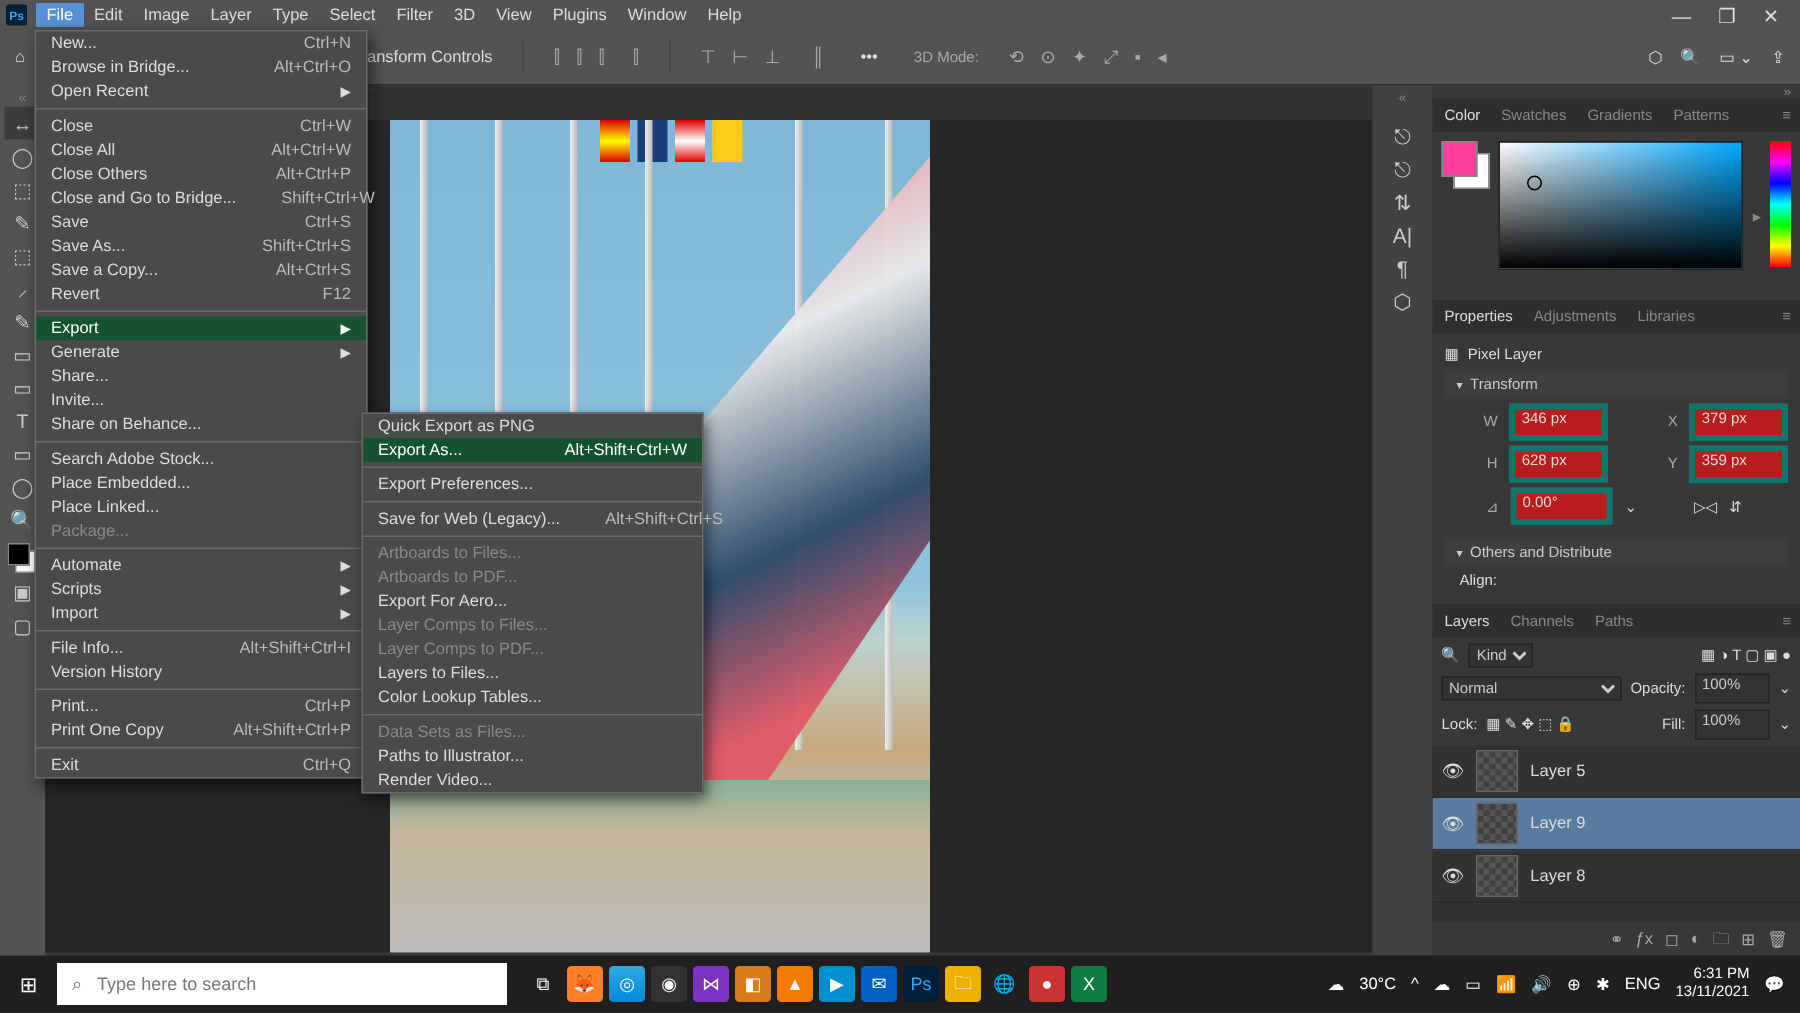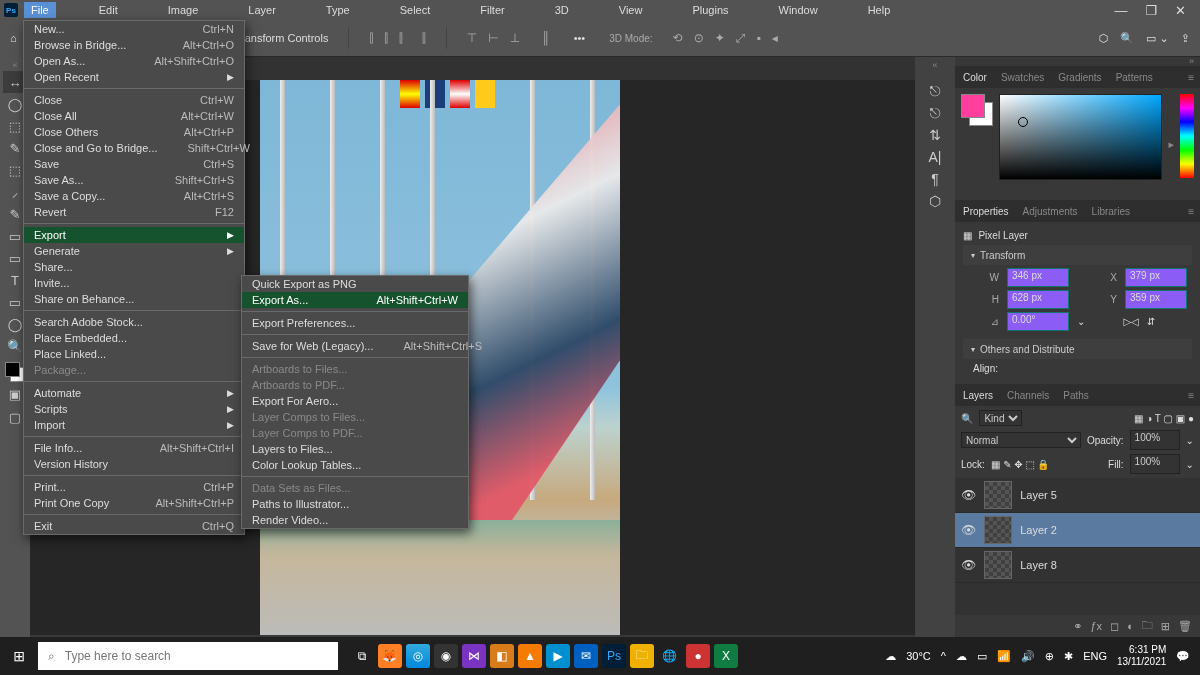--- a/index.html
+++ b/index.html
@@ -46,21 +46,21 @@
 .color-swatch-big .b{width:22px;height:22px;background:#fff;border:1px solid #888;position:absolute;bottom:0;right:0}
 .color-field{flex:1;height:84px;background:linear-gradient(to bottom,rgba(0,0,0,0),#000),linear-gradient(to right,#fff,#00a8ff);position:relative;border:1px solid #222}
 .color-field .ring{position:absolute;left:18px;top:22px;width:8px;height:8px;border:1px solid #000;border-radius:50%}
 .hue-strip{width:14px;height:84px;background:linear-gradient(red,magenta,blue,cyan,lime,yellow,red)}
 .section-head{height:20px;background:#3e3e3e;display:flex;align-items:center;padding:0 8px;font-size:10px;color:#ccc}
 .section-head .car{margin-right:5px;font-size:8px}
 .props-body{padding:4px 8px 10px;font-size:10px}
 .pixel-layer{display:flex;align-items:center;gap:6px;padding:4px 0}
 .trow{display:flex;gap:8px;align-items:center;margin:3px 0 3px 24px}
 .trow .lab{width:12px;text-align:right;color:#aaa}
-.trow .val{width:52px;height:15px;background:#8b5cf6;border:1px solid #0f766e;padding:1px 4px;font-size:10px}
+.trow .val{width:52px;height:15px;background:#b91c1c;border:4px solid #0f766e;padding:1px 4px;font-size:10px}
 .layers-body{flex:1;display:flex;flex-direction:column}
 .lay-opts{padding:4px 6px;display:flex;flex-direction:column;gap:4px;font-size:10px}
 .lay-opts .row{display:flex;align-items:center;gap:6px}
 .lay-opts select,.lay-opts .field{background:#333;border:1px solid #222;color:#ccc;font-size:10px;height:16px}
 .layer-list{flex:1;background:#323232;overflow:auto}
 .layer-row{height:34px;display:flex;align-items:center;padding:0 6px;gap:8px;border-bottom:1px solid #2a2a2a}
 .layer-row.sel{background:#5a7aa0}
 .layer-row .eye{font-size:12px}
 .layer-row .thumb{width:26px;height:26px;background:repeating-conic-gradient(#555 0 25%,#404040 0 50%) 0 0/8px 8px;border:1px solid #666}
 .layer-foot{height:22px;background:#383838;display:flex;align-items:center;justify-content:flex-end;gap:8px;padding-right:8px;font-size:11px;color:#aaa}
@@ -84,21 +84,21 @@
 .task-icons .ti{width:24px;height:24px;border-radius:3px;display:flex;align-items:center;justify-content:center;font-size:12px}
 .separator-v{width:1px;height:22px;background:#444;margin:0 6px}
 .small-icons{display:flex;gap:11px;color:#aaa;font-size:12px;align-items:center}
 .mode3d{font-size:10px;color:#aaa;margin-left:10px}
 </style>
 </head>
 <body>
 
 <div class="top-menu">
   <div class="ps-logo">Ps</div>
-  <div id="menubar-items" style="display: flex; gap: 36px;">
+  <div id="menubar-items" style="display: flex;">
       <div class="top-menu-item active">File</div>
       <div class="top-menu-item">Edit</div>
       <div class="top-menu-item">Image</div>
       <div class="top-menu-item">Layer</div>
       <div class="top-menu-item">Type</div>
       <div class="top-menu-item">Select</div>
       <div class="top-menu-item">Filter</div>
       <div class="top-menu-item">3D</div>
       <div class="top-menu-item">View</div>
       <div class="top-menu-item">Plugins</div>
@@ -321,21 +321,21 @@
     </div>
     <div class="layer-list" id="layer-list">
         <div class="layer-row">
           <span class="eye">👁</span>
           <div class="thumb"></div>
           <span>Layer 5</span>
         </div>
         <div class="layer-row sel">
           <span class="eye">👁</span>
           <div class="thumb"></div>
-          <span>Layer 2</span>
+          <span>Layer 9</span>
         </div>
         <div class="layer-row">
           <span class="eye">👁</span>
           <div class="thumb"></div>
           <span>Layer 8</span>
         </div>
       </div>
     <div class="layer-foot">
       <span>⚭</span>
       <span>ƒx</span>
@@ -349,24 +349,20 @@
 </div>
 
 <div class="menu" id="file-menu">
     <div class="menu-item">
       <span>New...</span>
       <span class="sc">Ctrl+N</span>
     </div>
     <div class="menu-item">
       <span>Browse in Bridge...</span>
       <span class="sc">Alt+Ctrl+O</span>
-    </div>
-    <div class="menu-item">
-      <span>Open As...</span>
-      <span class="sc">Alt+Shift+Ctrl+O</span>
     </div>
     <div class="menu-item">
       <span>Open Recent</span>
       <span class="arrow">▶</span>
     </div>
     <div class="menu-sep"></div>
     <div class="menu-item">
       <span>Close</span>
       <span class="sc">Ctrl+W</span>
     </div>

